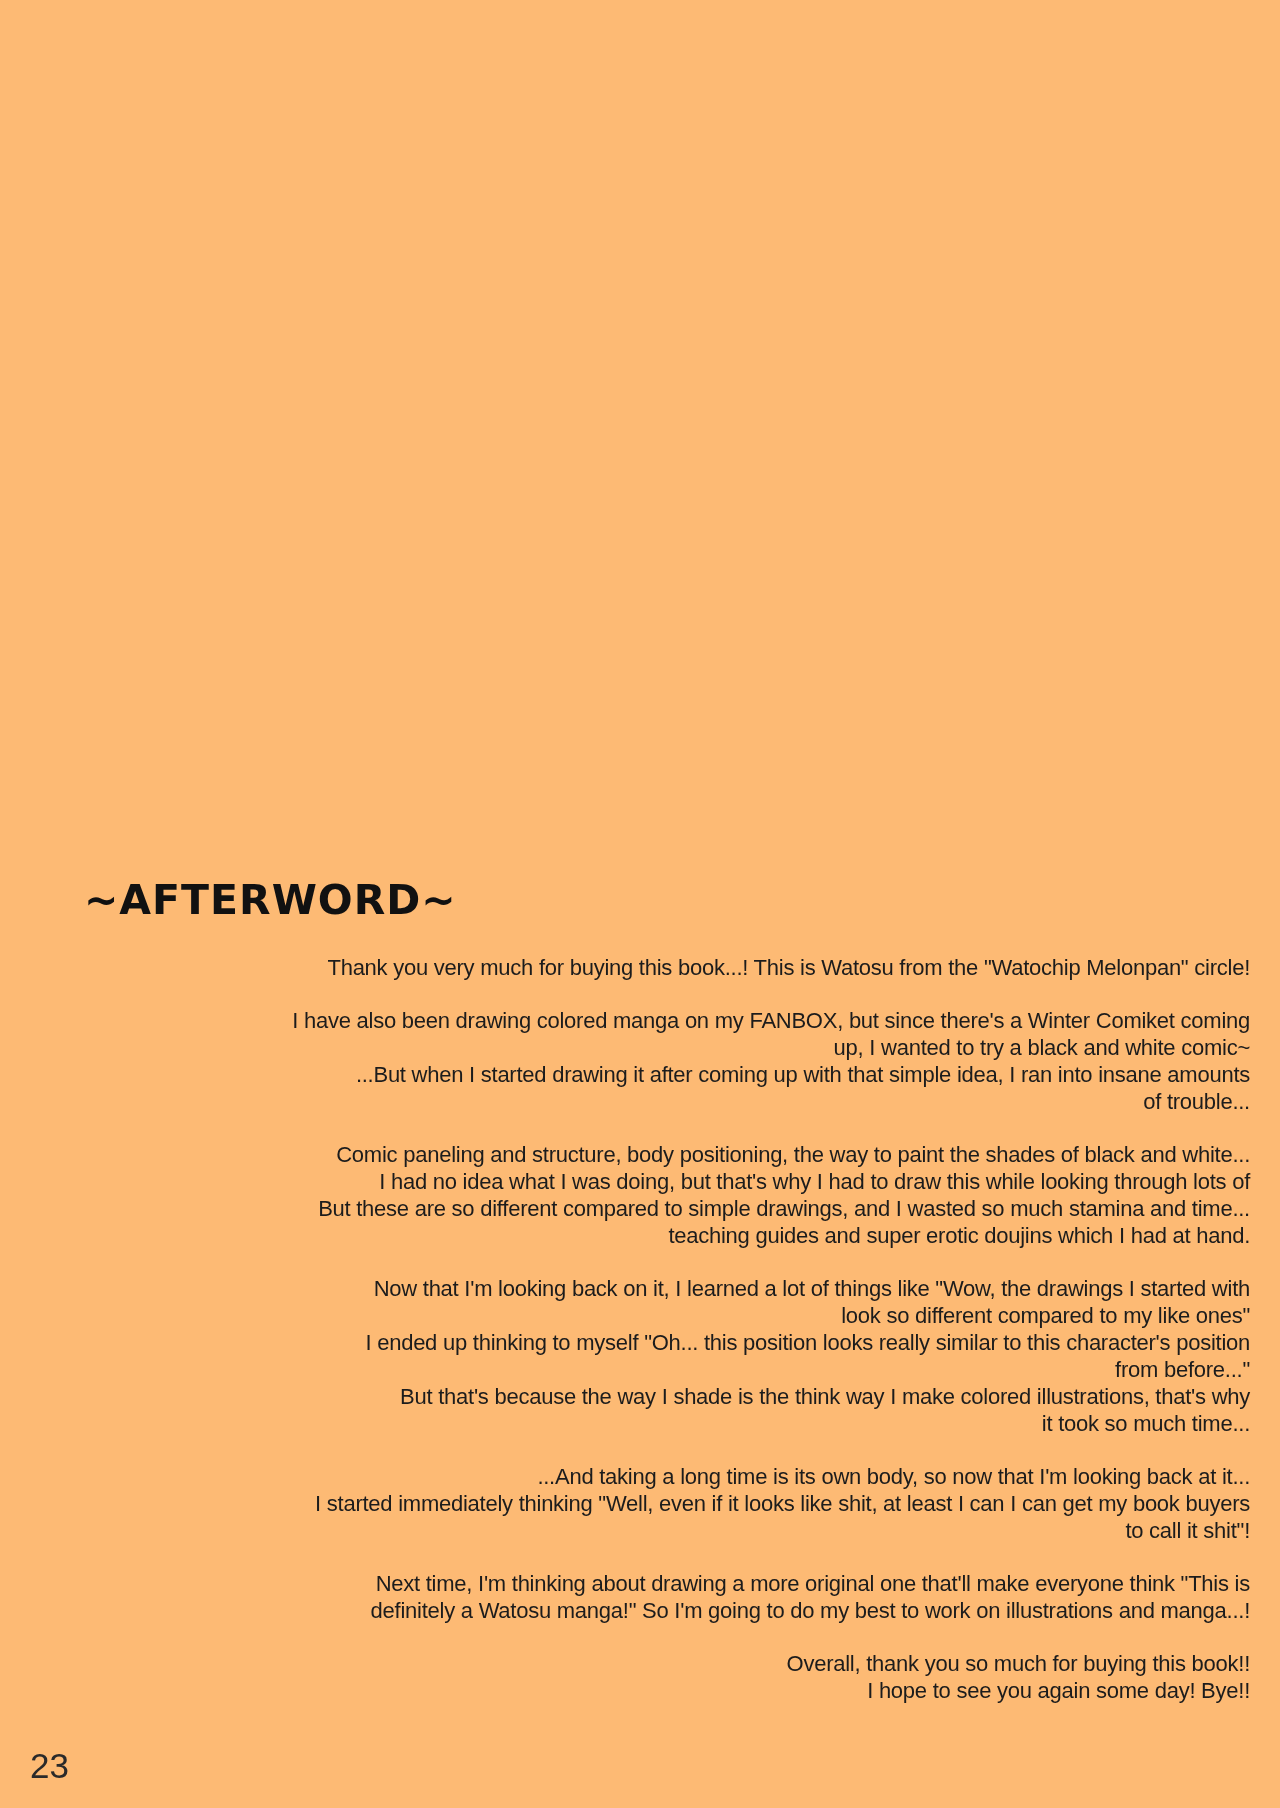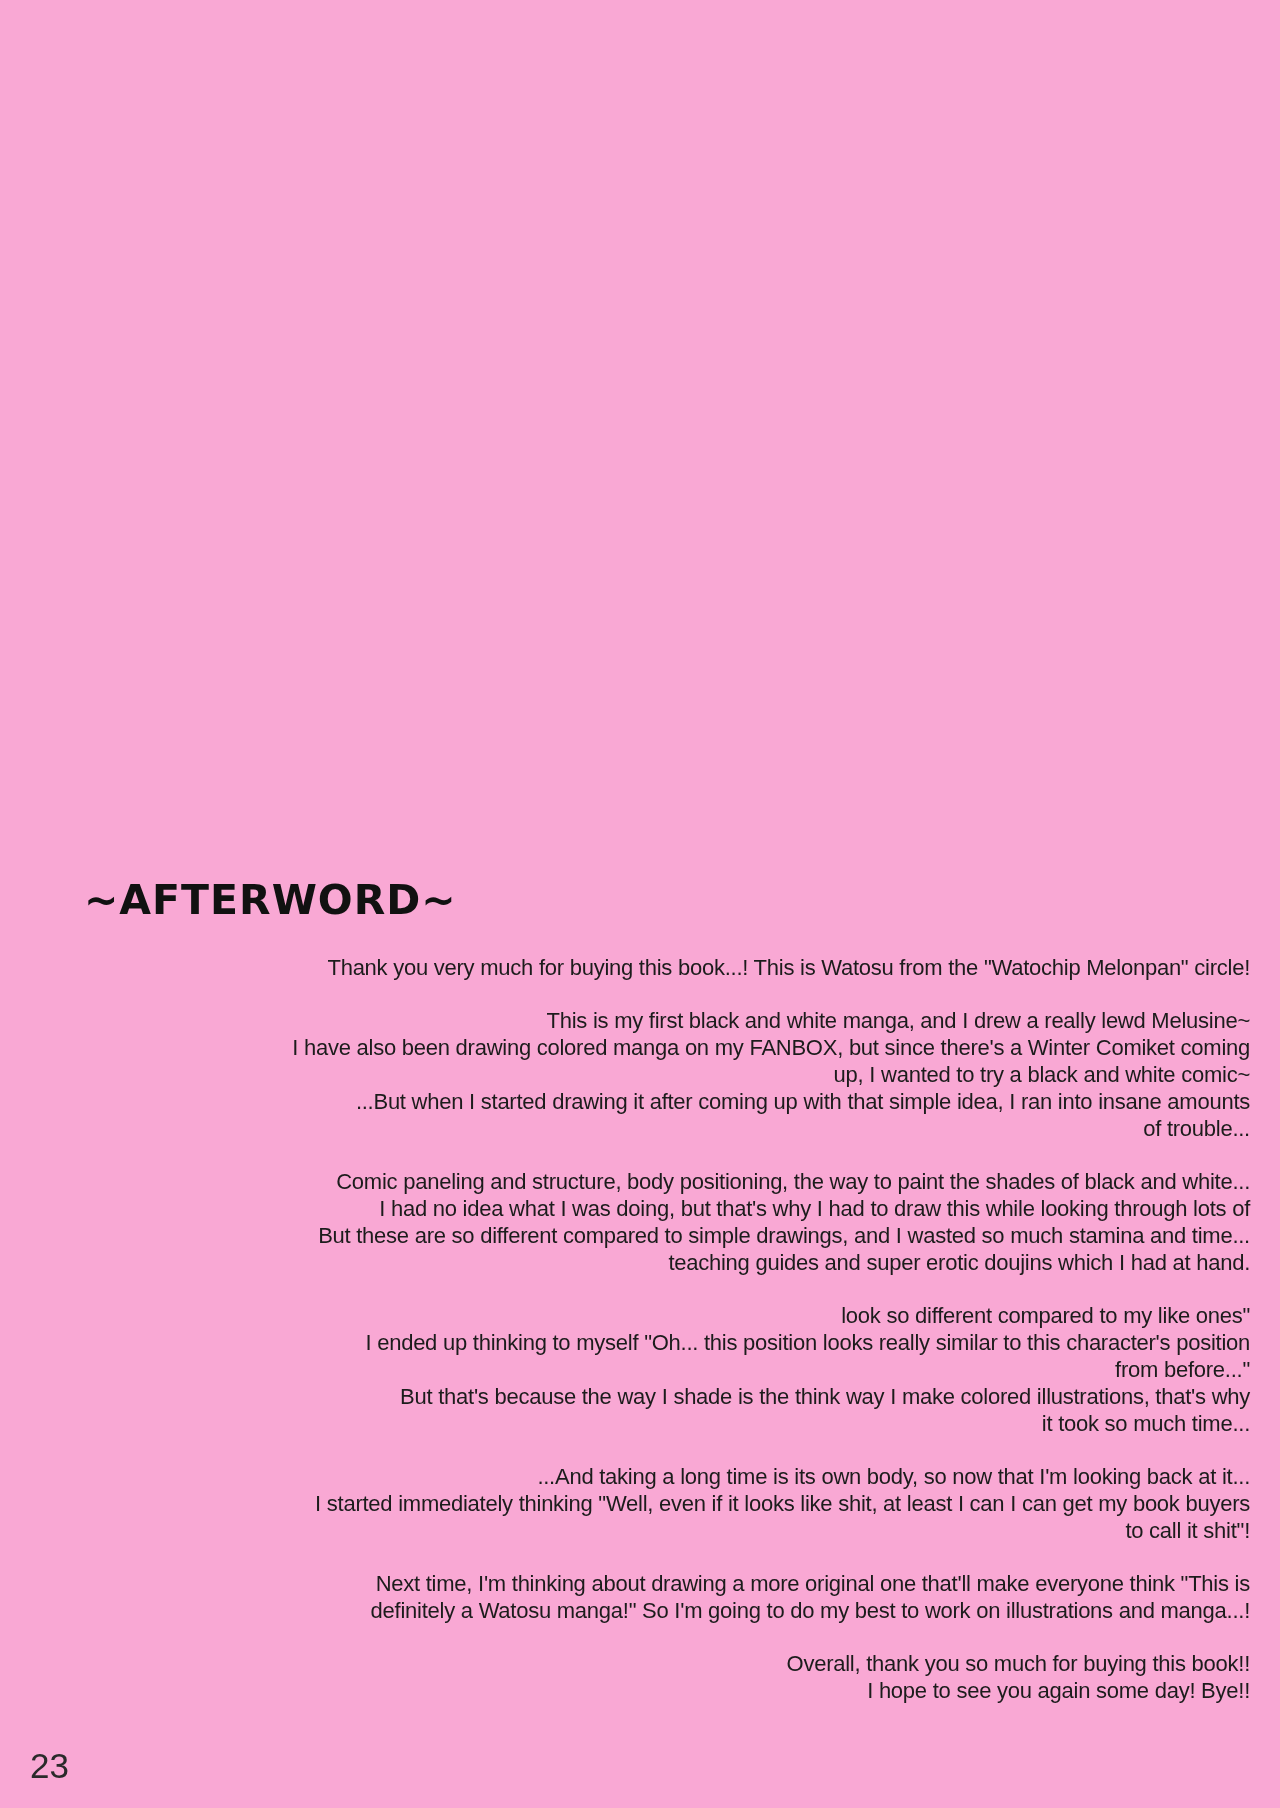--- a/index.html
+++ b/index.html
@@ -10,21 +10,21 @@
     width: 1280px;
     height: 1808px;
     background: #ffffff;
     position: relative;
     overflow: hidden;
     font-family: "Liberation Sans", sans-serif;
   }
   .page {
     position: absolute;
     inset: 0;
-    background: #f9a8d4;
+    background: #fdba74;
   }
   .content {
     position: absolute;
     left: 80px;
     top: 876px;
     width: 1170px;
     color: #1c1c1c;
   }
   .afterword-title {
     font-family: "DejaVu Sans", sans-serif;
@@ -62,35 +62,35 @@
 
   <div class="content">
 
     <h1 class="afterword-title">~AFTERWORD~</h1>
 
     <div class="paragraph">
       <div class="text-line">Thank you very much for buying this book...! This is Watosu from the "Watochip Melonpan" circle!</div>
     </div>
 
     <div class="paragraph">
-      <div class="text-line">This is my first black and white manga, and I drew a really lewd Melusine~</div>
       <div class="text-line">I have also been drawing colored manga on my FANBOX, but since there's a Winter Comiket coming</div>
       <div class="text-line">up, I wanted to try a black and white comic~</div>
       <div class="text-line">...But when I started drawing it after coming up with that simple idea, I ran into insane amounts</div>
       <div class="text-line">of trouble...</div>
     </div>
 
     <div class="paragraph">
       <div class="text-line">Comic paneling and structure, body positioning, the way to paint the shades of black and white...</div>
       <div class="text-line">I had no idea what I was doing, but that's why I had to draw this while looking through lots of</div>
       <div class="text-line">But these are so different compared to simple drawings, and I wasted so much stamina and time...</div>
       <div class="text-line">teaching guides and super erotic doujins which I had at hand.</div>
     </div>
 
     <div class="paragraph">
+      <div class="text-line">Now that I'm looking back on it, I learned a lot of things like "Wow, the drawings I started with</div>
       <div class="text-line">look so different compared to my like ones"</div>
       <div class="text-line">I ended up thinking to myself "Oh... this position looks really similar to this character's position</div>
       <div class="text-line">from before..."</div>
       <div class="text-line">But that's because the way I shade is the think way I make colored illustrations, that's why</div>
       <div class="text-line">it took so much time...</div>
     </div>
 
     <div class="paragraph">
       <div class="text-line">...And taking a long time is its own body, so now that I'm looking back at it...</div>
       <div class="text-line">I started immediately thinking "Well, even if it looks like shit, at least I can I can get my book buyers</div>

